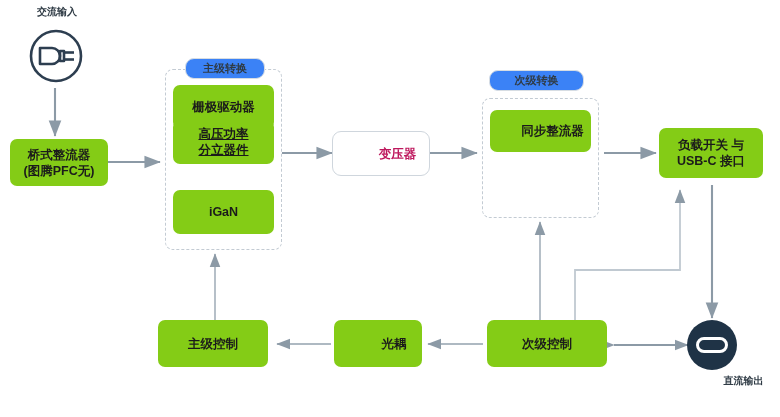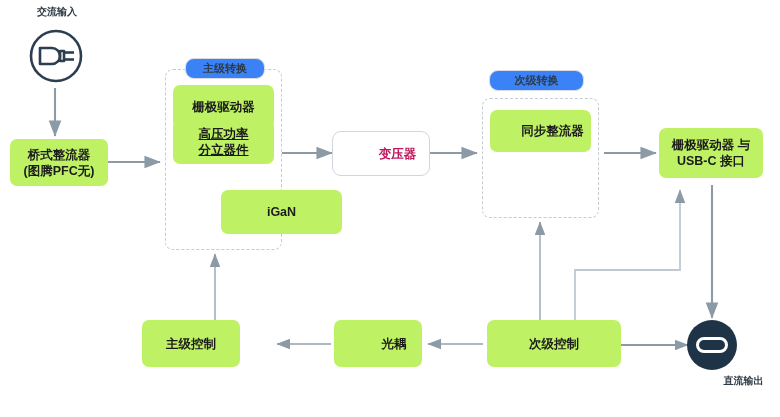--- a/index.html
+++ b/index.html
@@ -10,21 +10,21 @@
     overflow:hidden;
   }
   #diagram{position:relative;width:780px;height:417px;}
 
   svg.edges{position:absolute;left:0;top:0;width:780px;height:417px;overflow:visible;}
 
   .node{position:absolute;box-sizing:border-box;display:flex;align-items:center;
         justify-content:center;text-align:center;border-radius:7px;}
 
   .orange{
-    background:#bef264;color:#1b1b1b;font-weight:bold;font-size:12.5px;line-height:1.28;
+    background:#84cc16;color:#1b1b1b;font-weight:bold;font-size:12.5px;line-height:1.28;
   }
   .plain{
     background:#ffffff;border:1px solid #cfd6dd;color:#be185d;
     font-weight:bold;font-size:12.5px;line-height:1.28;border-radius:9px;padding-left:33px;
   }
 
   .group{
     position:absolute;box-sizing:border-box;
     border:1.4px dashed #c3cbd3;border-radius:8px;background:transparent;
   }
@@ -97,35 +97,35 @@
 
   <div class="node orange sr" style="left:10px;top:139px;width:98px;height:47px;">桥式整流器
 (图腾PFC无)</div>
 
   <div class="group" style="left:165px;top:69px;width:117px;height:181px;"></div>
   <div class="group-label" style="left:185px;top:58px;width:80px;height:21px;">主级转换</div>
 
   <div class="node orange sr" style="left:173px;top:85px;width:101px;height:44px;">栅极驱动器</div>
   <div class="node orange sr" style="left:173px;top:120px;width:101px;height:44px;text-decoration:underline;">高压功率
 分立器件</div>
-  <div class="node orange sr" style="left:173px;top:190px;width:121px;height:44px;margin-left:48px;">iGaN</div>
+  <div class="node orange sr" style="left:173px;top:190px;width:101px;height:44px;">iGaN</div>
 
   <div class="node plain sr" style="left:332px;top:131px;width:98px;height:45px;">变压器</div>
 
   <div class="group" style="left:482px;top:98px;width:117px;height:120px;"></div>
   <div class="group-label" style="left:489px;top:70px;width:95px;height:21px;">次级转换</div>
 
   <div class="node orange sr" style="left:490px;top:110px;width:101px;height:42px;padding-left:24px;">同步整流器</div>
 
-  <div class="node orange sr" style="left:659px;top:128px;width:104px;height:50px;">栅极驱动器 与
+  <div class="node orange sr" style="left:659px;top:128px;width:104px;height:50px;">负载开关 与
 USB-C 接口</div>
 
-  <div class="node orange sr" style="left:142px;top:320px;width:98px;height:47px;text-align:center;">主级控制</div>
+  <div class="node orange sr" style="left:158px;top:320px;width:110px;height:47px;text-align:center;">主级控制</div>
   <div class="node orange sr" style="left:334px;top:320px;width:88px;height:47px;padding-left:32px;">光耦</div>
-  <div class="node orange sr" style="left:487px;top:320px;width:134px;height:47px;">次级控制</div>
+  <div class="node orange sr" style="left:487px;top:320px;width:120px;height:47px;">次级控制</div>
 
   <svg class="icon" style="left:687px;top:320px;" width="50" height="50" viewBox="0 0 50 50">
     <circle cx="25" cy="25" r="25" fill="#1f3346"></circle>
     <rect x="10.5" y="18.5" width="29" height="13" rx="6.5" ry="6.5" fill="none" stroke="#ffffff" stroke-width="3"></rect>
   </svg>
 
   <div class="caption" style="left:686px;top:374px;width:115px;">
     <div>直流输出</div>
   </div>
 

